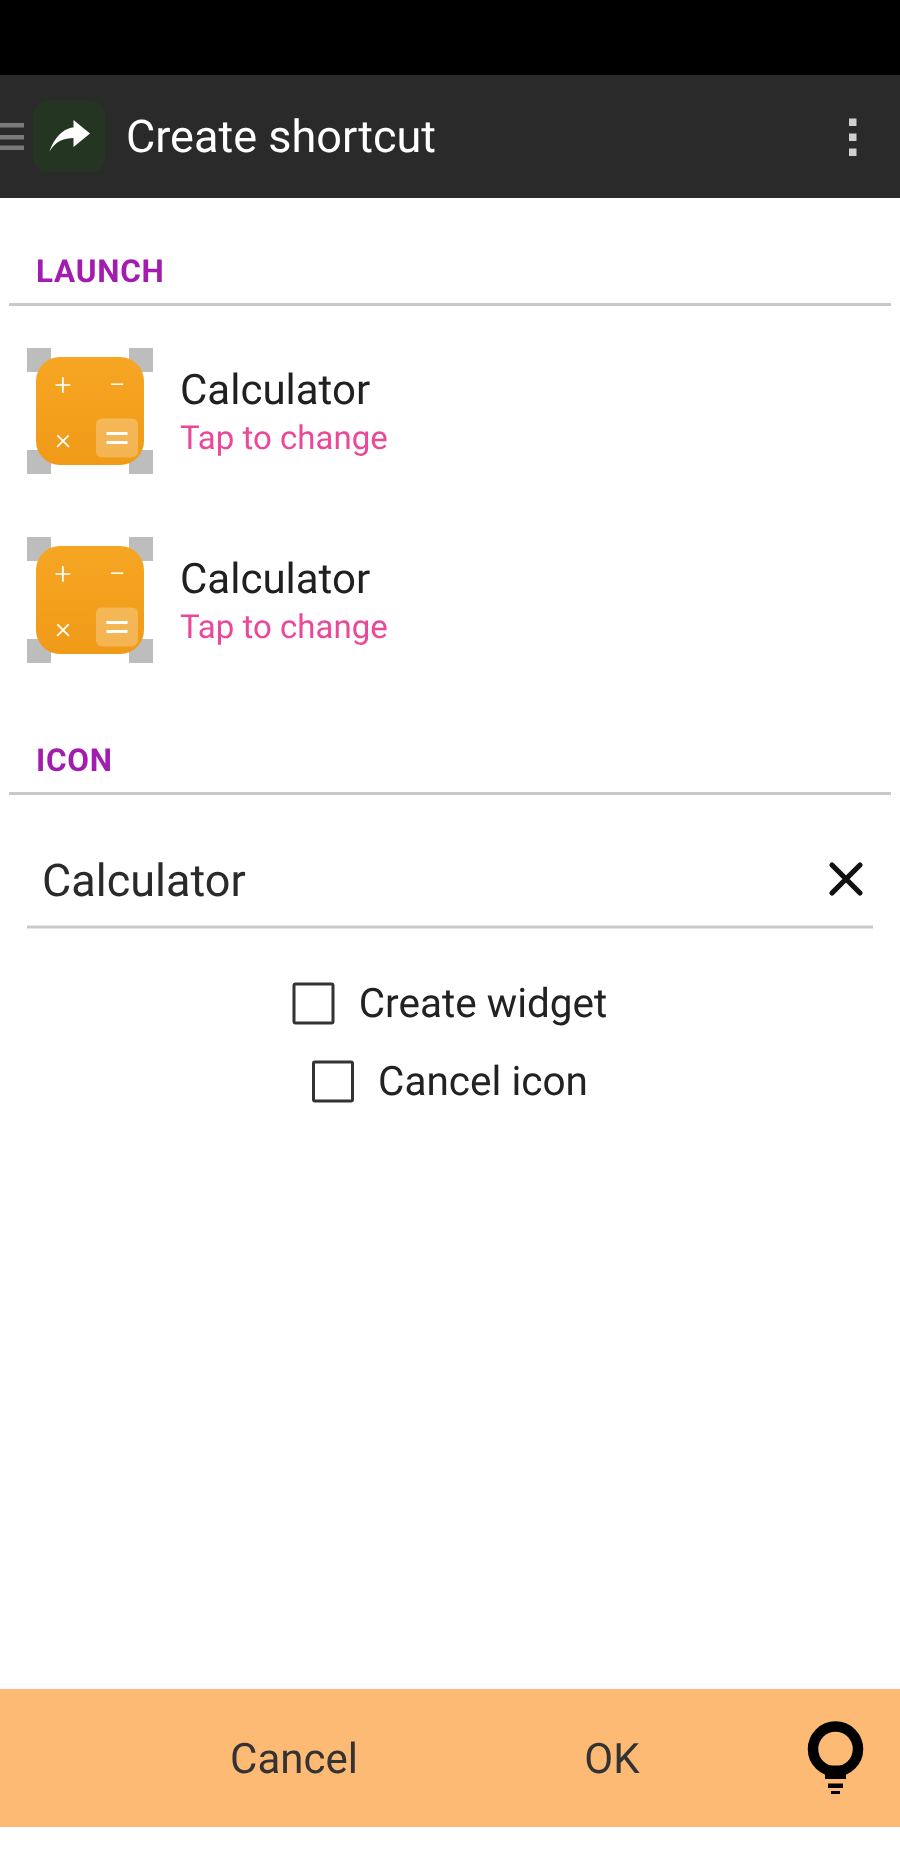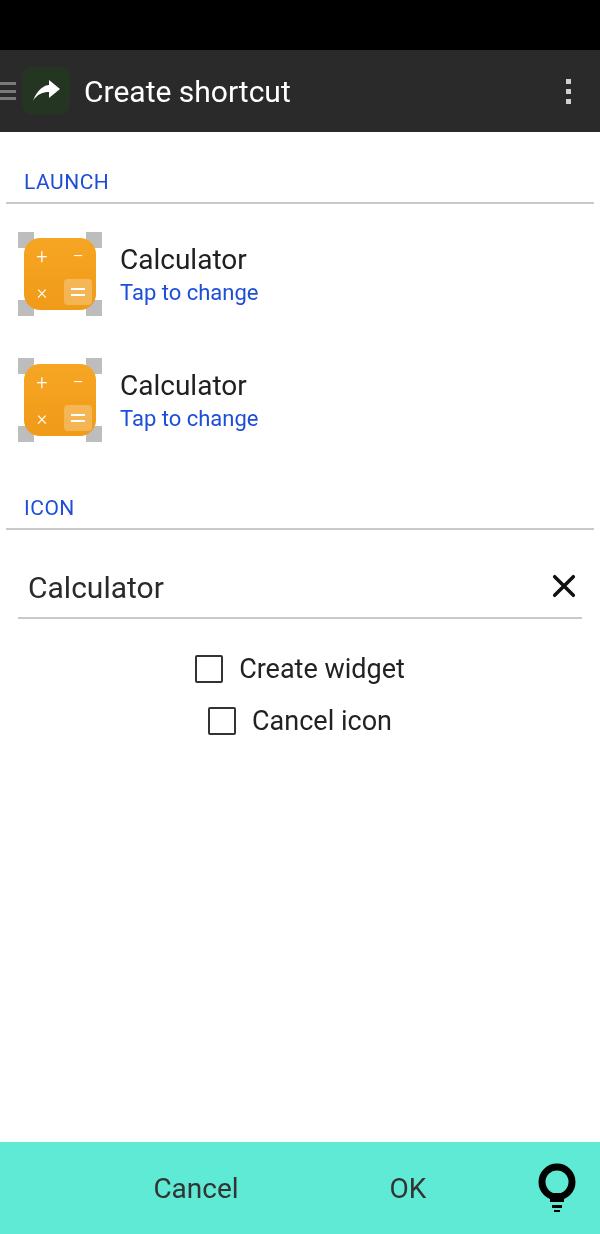--- a/index.html
+++ b/index.html
@@ -67,23 +67,23 @@
     width: 5px;
     height: 5px;
     background: #d0d0d0;
   }
   .content {
     padding: 0;
     background: #ffffff;
   }
   .section-header {
     font-size: 21px;
-    font-weight: 400;
+    font-weight: 700;
     letter-spacing: 0.5px;
-    color: #1d4ed8;
+    color: #a21caf;
     padding: 40px 18px 8px 18px;
     border-bottom: 2px solid #c9c9c9;
     margin: 0 6px;
   }
   .section-header.first { padding-top: 38px; }
   .row {
     display: flex;
     align-items: center;
     padding: 28px 18px 14px 18px;
   }
@@ -128,21 +128,21 @@
   }
   .calc-icon .eq span{
     width:14px;height:2px;background:#fff;
   }
   .row-text .title {
     font-size: 28px;
     color: #202020;
   }
   .row-text .subtitle {
     font-size: 22px;
-    color: #1d4ed8;
+    color: #ec4899;
     margin-top: 4px;
   }
   .label-input-row {
     display: flex;
     align-items: center;
     margin: 30px 18px 0 18px;
     border-bottom: 2px solid #c9c9c9;
     padding-bottom: 6px;
   }
   .label-input {
@@ -177,27 +177,27 @@
     height: 28px;
     border: 2.5px solid #333;
     border-radius: 2px;
   }
   .check-label {
     font-size: 27px;
     color: #222;
   }
   .bottom-bar {
     position: absolute;
-    bottom: 0;
+    bottom: 16px;
     left: 0;
     width: 600px;
     height: 92px;
     display: flex;
     align-items: center;
-    background: #5eead4;
+    background: #fdba74;
   }
   .bottom-spacer { flex: 0 0 90px; }
   .bottom-btn {
     flex: 1;
     text-align: center;
     font-size: 28px;
     color: #333;
     cursor: pointer;
   }
   .hint-bulb {

